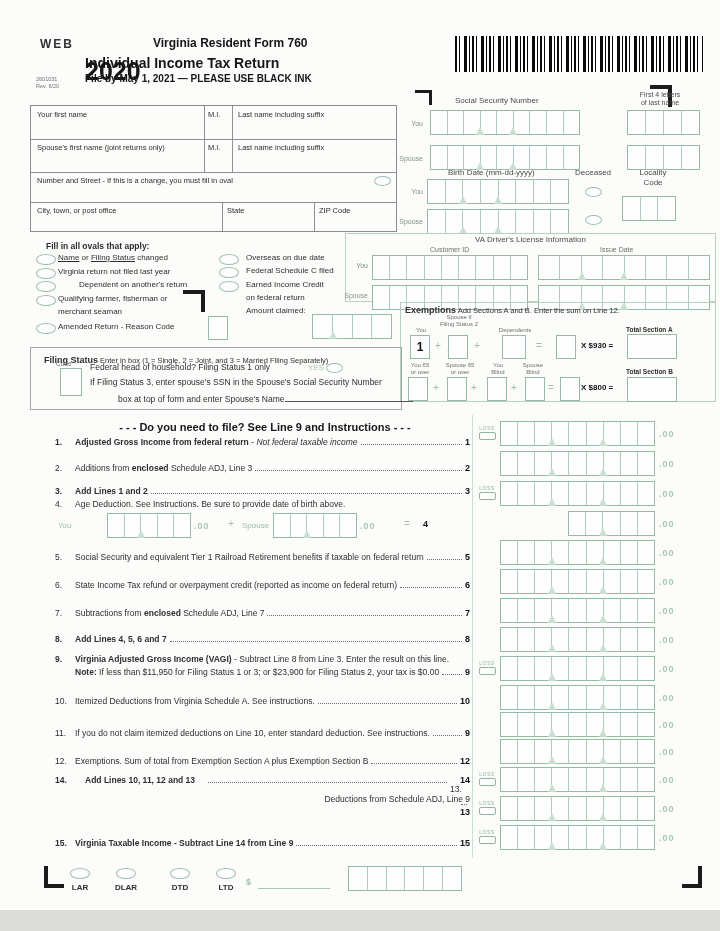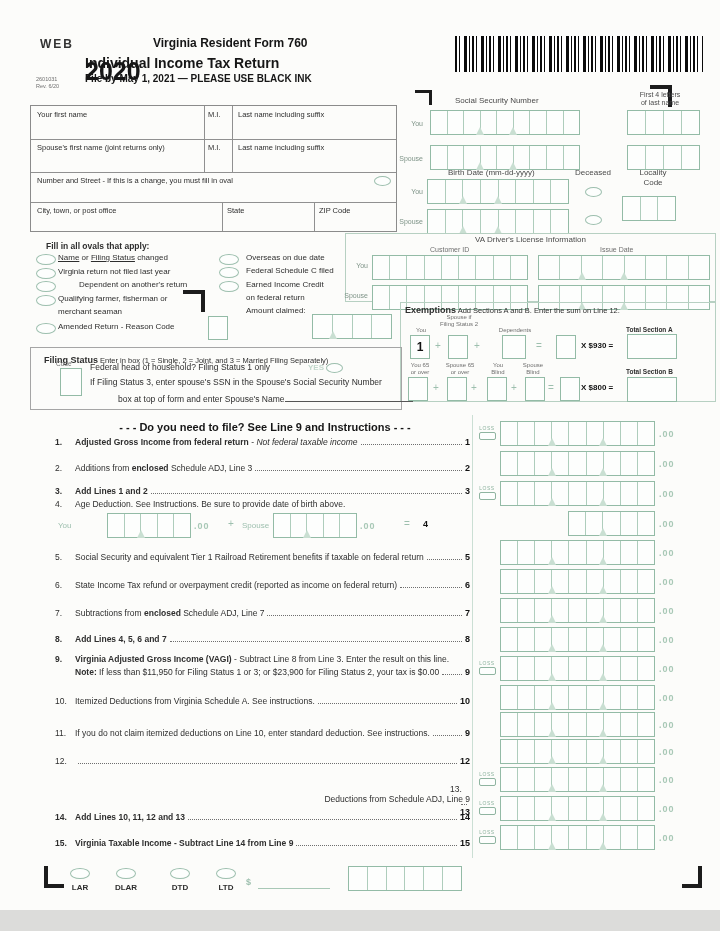--- a/index.html
+++ b/index.html
@@ -347,30 +347,31 @@
         <span class="rno">10</span>
       </div>
       <div class="fline" style="top: 728px;">
         <span class="lno">11.</span>
         <span class="ltx"><span>If you do not claim itemized deductions on Line 10, enter standard deduction.  See instructions.</span></span>
         <span class="leader"></span>
         <span class="rno">9</span>
       </div>
       <div class="fline" style="top: 756px;">
         <span class="lno">12.</span>
+        <span class="ltx"><span>Exemptions. Sum of total from Exemption Section A plus Exemption Section B</span></span>
         <span class="leader"></span>
         <span class="rno">12</span>
       </div>
       <div class="fline" style="top: 784px; flex-direction: column;">
         <span class="lno">13.</span>
         <span class="ltx"><span>Deductions from Schedule ADJ, Line 9</span></span>
         <span class="leader"></span>
         <span class="rno">13</span>
       </div>
-      <div class="fline" style="top: 812px;">
+      <div class="fline" style="top: 775px; gap: 10px;">
         <span class="lno b">14.</span>
         <span class="ltx"><span class="b">Add Lines 10, 11, 12 and 13</span></span>
         <span class="leader"></span>
         <span class="rno">14</span>
       </div>
       <div class="fline" style="top: 838px;">
         <span class="lno b">15.</span>
         <span class="ltx"><span class="b">Virginia Taxable Income - Subtract Line 14 from Line 9</span></span>
         <span class="leader"></span>
         <span class="rno">15</span>

